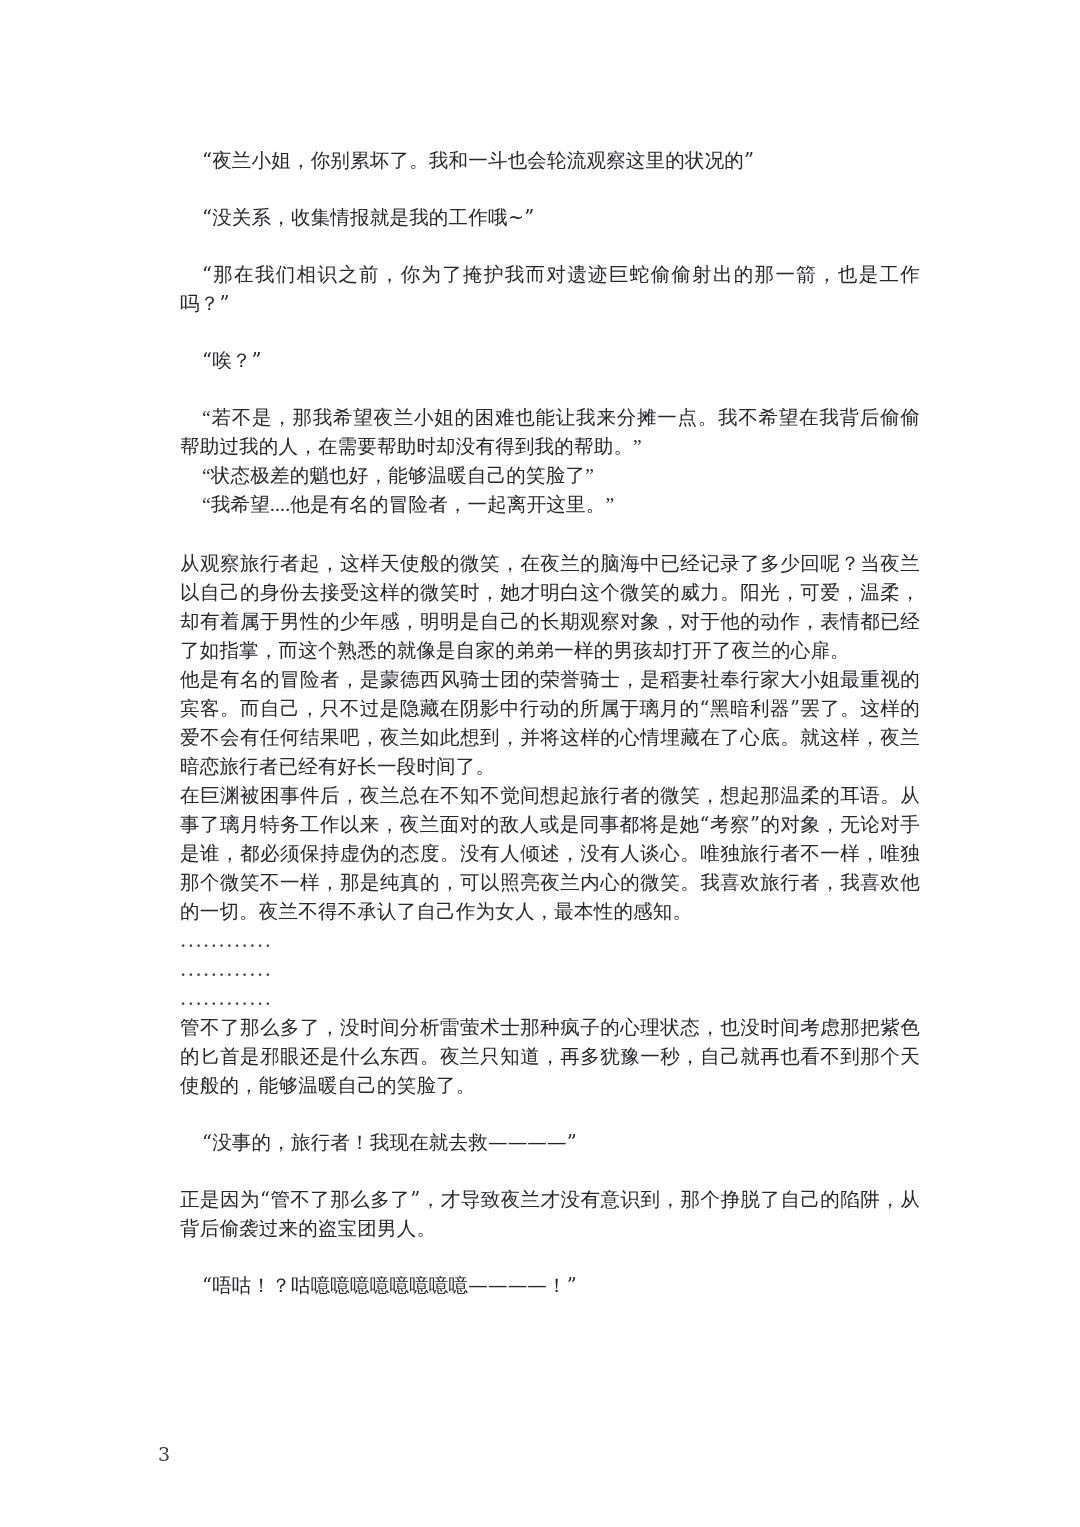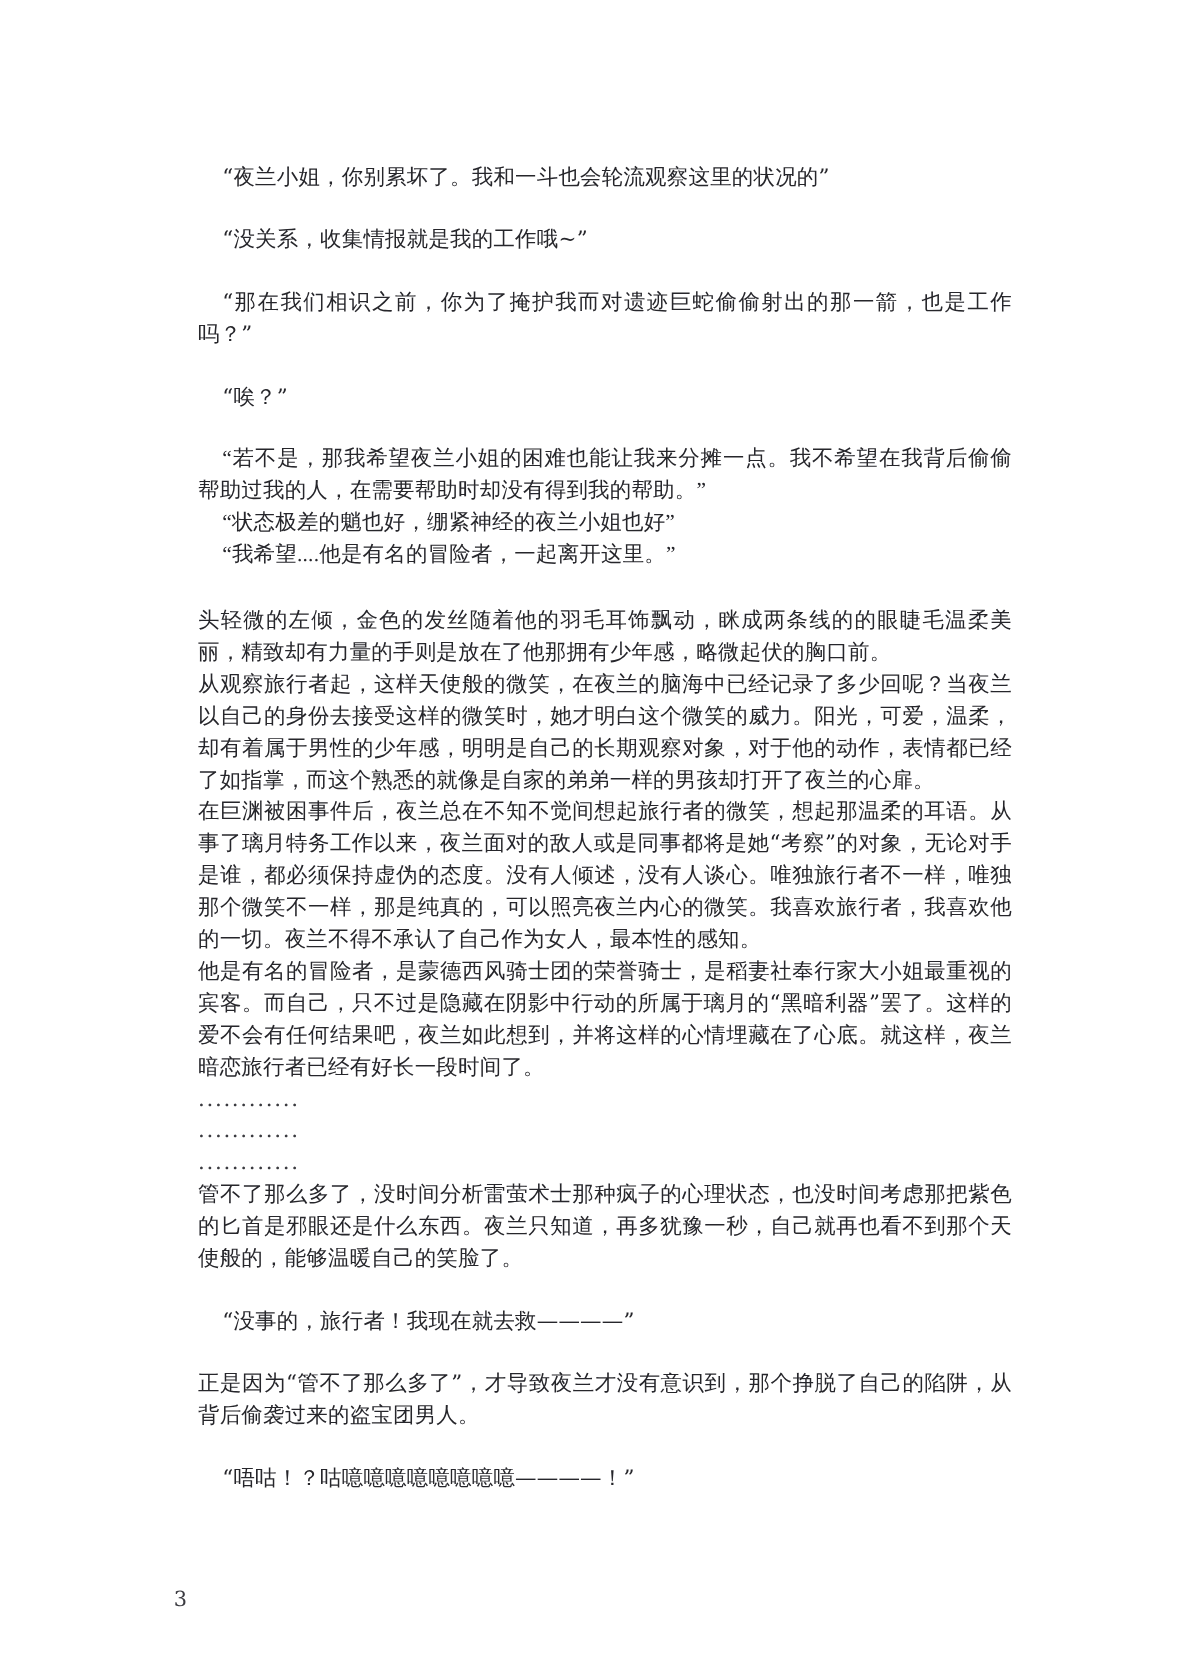--- a/index.html
+++ b/index.html
@@ -73,29 +73,28 @@
 <div class="page">
 
   <div class="content">
 
     <p class="dlg dlg-gap">“夜兰小姐，你别累坏了。我和一斗也会轮流观察这里的状况的”</p>
     <p class="dlg dlg-gap">“没关系，收集情报就是我的工作哦~”</p>
     <p class="dlg dlg-gap">“那在我们相识之前，你为了掩护我而对遗迹巨蛇偷偷射出的那一箭，也是工作吗？”</p>
     <p class="dlg dlg-gap">“唉？”</p>
 
     <p class="dlg dlg-tight">“若不是，那我希望夜兰小姐的困难也能让我来分摊一点。我不希望在我背后偷偷帮助过我的人，在需要帮助时却没有得到我的帮助。”</p>
-    <p class="dlg dlg-tight">“状态极差的魈也好，绷紧神经的夜兰小姐也好”</p>
+    <p class="dlg dlg-tight">“状态极差的魈也好，能够温暖自己的笑脸了”</p>
     <p class="dlg dlg-tight">“我希望....他是有名的冒险者，一起离开这里。”</p>
 
     <div class="spacer-lg"></div>
 
-    <p class="body-block">头轻微的左倾，金色的发丝随着他的羽毛耳饰飘动，眯成两条线的的眼睫毛温柔美丽，精致却有力量的手则是放在了他那拥有少年感，略微起伏的胸口前。</p>
     <p class="body-block">从观察旅行者起，这样天使般的微笑，在夜兰的脑海中已经记录了多少回呢？当夜兰以自己的身份去接受这样的微笑时，她才明白这个微笑的威力。阳光，可爱，温柔，却有着属于男性的少年感，明明是自己的长期观察对象，对于他的动作，表情都已经了如指掌，而这个熟悉的就像是自家的弟弟一样的男孩却打开了夜兰的心扉。</p>
+    <p class="body-block">他是有名的冒险者，是蒙德西风骑士团的荣誉骑士，是稻妻社奉行家大小姐最重视的宾客。而自己，只不过是隐藏在阴影中行动的所属于璃月的“黑暗利器”罢了。这样的爱不会有任何结果吧，夜兰如此想到，并将这样的心情埋藏在了心底。就这样，夜兰暗恋旅行者已经有好长一段时间了。</p>
     <p class="body-block">在巨渊被困事件后，夜兰总在不知不觉间想起旅行者的微笑，想起那温柔的耳语。从事了璃月特务工作以来，夜兰面对的敌人或是同事都将是她“考察”的对象，无论对手是谁，都必须保持虚伪的态度。没有人倾述，没有人谈心。唯独旅行者不一样，唯独那个微笑不一样，那是纯真的，可以照亮夜兰内心的微笑。我喜欢旅行者，我喜欢他的一切。夜兰不得不承认了自己作为女人，最本性的感知。</p>
-    <p class="body-block">他是有名的冒险者，是蒙德西风骑士团的荣誉骑士，是稻妻社奉行家大小姐最重视的宾客。而自己，只不过是隐藏在阴影中行动的所属于璃月的“黑暗利器”罢了。这样的爱不会有任何结果吧，夜兰如此想到，并将这样的心情埋藏在了心底。就这样，夜兰暗恋旅行者已经有好长一段时间了。</p>
 
     <p class="ellipsis-line">............</p>
     <p class="ellipsis-line">............</p>
     <p class="ellipsis-line">............</p>
 
     <p class="body-block">管不了那么多了，没时间分析雷萤术士那种疯子的心理状态，也没时间考虑那把紫色的匕首是邪眼还是什么东西。夜兰只知道，再多犹豫一秒，自己就再也看不到那个天使般的，能够温暖自己的笑脸了。</p>
 
     <div class="spacer-md"></div>
 
     <p class="dlg">“没事的，旅行者！我现在就去救————”</p>

